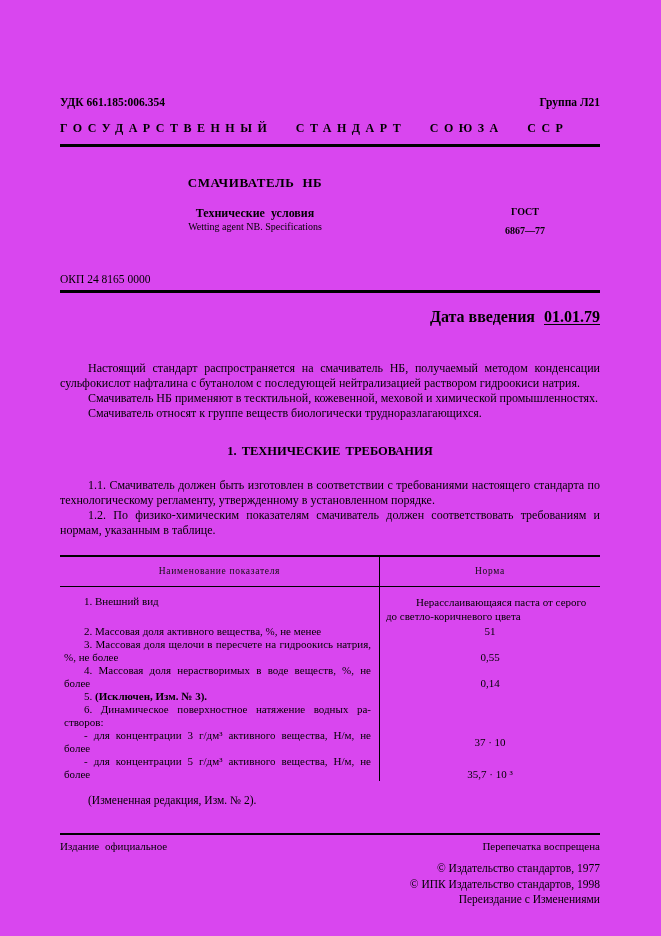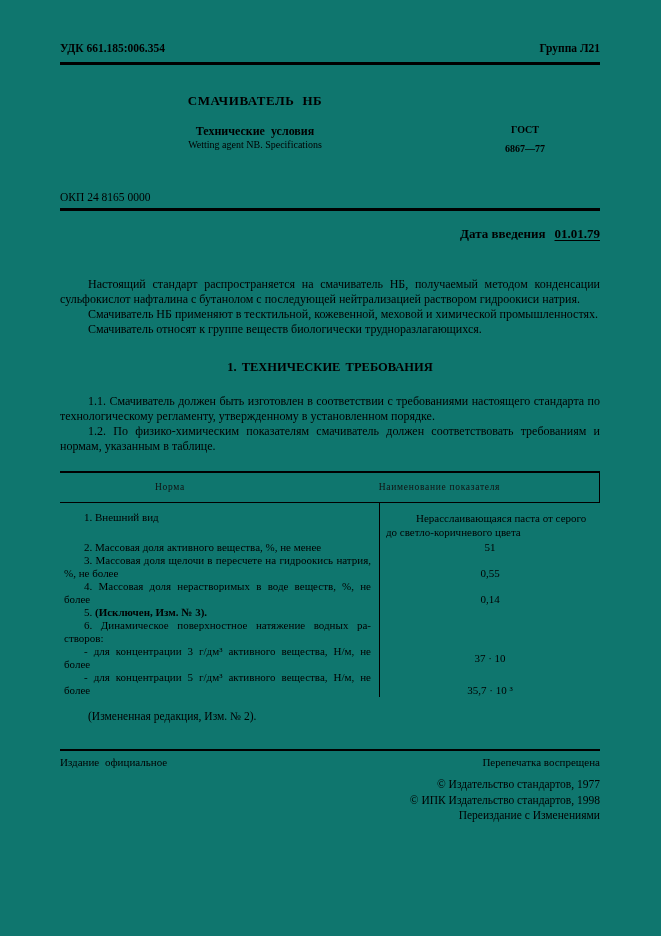--- a/index.html
+++ b/index.html
@@ -1,39 +1,39 @@
 <!DOCTYPE html>
 <html lang="ru"><head>
 <meta charset="utf-8">
 <style>
   * { margin:0; padding:0; box-sizing:border-box; }
   html,body { background:#e8e8e8; }
   .page {
-    width:661px; height:936px; margin:0 auto; background:#0f766e;
+    width:661px; height:936px; margin:0 auto; background:#d946ef;
     font-family:"Liberation Serif", serif; color:#000;
-    padding:42px 61px 0 60px; position:relative; overflow:hidden;
+    padding:96px 61px 0 60px; position:relative; overflow:hidden;
   }
   .topline { display:flex; justify-content:space-between; font-weight:bold; font-size:11.5px; }
   .orgline {
     margin-top:13px; font-weight:bold; font-size:12px;
     letter-spacing:5.5px; word-spacing:15px; white-space:nowrap;
   }
   .rule { border:0; border-top:3px solid #000; margin-top:8px; }
 
   .titleblock { display:flex; margin-top:28px; }
   .title-left { flex:1; text-align:center; }
   .prod-title { font-weight:bold; font-size:13px; letter-spacing:0.6px; word-spacing:4px; }
   .prod-sub   { font-weight:bold; font-size:12px; margin-top:15px; word-spacing:3px; }
   .prod-sub-en{ font-size:10px; }
   .gost-block { width:150px; text-align:center; font-weight:bold; font-size:10px; line-height:19px; margin-top:27px; }
 
   .okp { margin-top:33px; font-size:11.5px; }
   .okp-rule { margin-top:5px; }
 
-  .dateline { margin-top:15px; text-align:right; font-weight:bold; font-size:13px; }
+  .dateline { margin-top:15px; text-align:right; font-weight:bold; font-size:16px; }
   .dateline .val { text-decoration:underline; margin-left:9px; text-underline-offset:2px; }
 
   .body-p { font-size:12px; line-height:15px; text-align:justify; text-indent:28px; }
   .intro { margin-top:35px; }
 
   .sec-head { margin-top:23px; text-align:center; font-weight:bold; font-size:12.5px; word-spacing:2px; }
   .clauses { margin-top:19px; }
 
   .spec-table { margin-top:17px; border-top:2px solid #000; }
   .thead { display:flex; border-bottom:1px solid #000; }
@@ -63,20 +63,21 @@
 </head>
 <body>
 
 <div class="page">
 
   <div class="topline">
     <span>УДК 661.185:006.354</span>
     <span>Группа Л21</span>
   </div>
 
+  <div class="orgline">ГОСУДАРСТВЕННЫЙ СТАНДАРТ СОЮЗА ССР</div>
 
   <hr class="rule">
 
   <div class="titleblock">
     <div class="title-left">
       <div class="prod-title">СМАЧИВАТЕЛЬ НБ</div>
       <div class="prod-sub">Технические условия</div>
       <div class="prod-sub-en">Wetting agent NB. Specifications</div>
     </div>
     <div class="gost-block">
@@ -97,22 +98,22 @@
   <p class="body-p">Смачиватель НБ применяют в тесктильной, кожевенной, меховой и химической промышлен­ностях.</p>
   <p class="body-p">Смачиватель относят к группе веществ биологически трудноразлагающихся.</p>
 
   <div class="sec-head">1. ТЕХНИЧЕСКИЕ ТРЕБОВАНИЯ</div>
 
   <p class="body-p clauses">1.1. Смачиватель должен быть изготовлен в соответствии с требованиями настоящего стандар­та по технологическому регламенту, утвержденному в установленном порядке.</p>
   <p class="body-p">1.2. По физико-химическим показателям смачиватель должен соответствовать требованиям и нормам, указанным в таблице.</p>
 
   <div class="spec-table">
     <div class="thead">
+      <div class="th th-name">Наименование показателя</div>
       <div class="th th-norm">Норма</div>
-      <div class="th th-name">Наименование показателя</div>
     </div>
 
     <div class="trow">
       <div class="cn first">1. Внешний вид</div>
       <div class="cv val-para">Нерасслаивающаяся паста от серого до светло-коричневого цвета</div>
     </div>
 
     <div class="trow">
       <div class="cn">2. Массовая доля активного вещества, %, не менее</div>
       <div class="cv">

